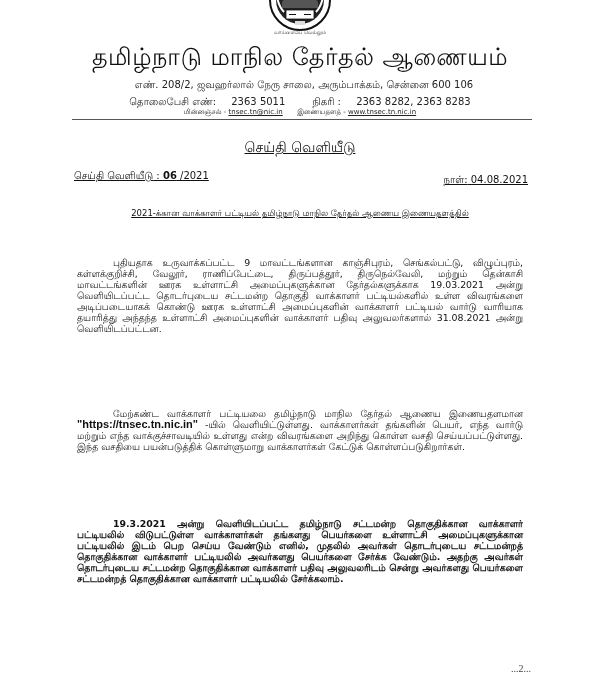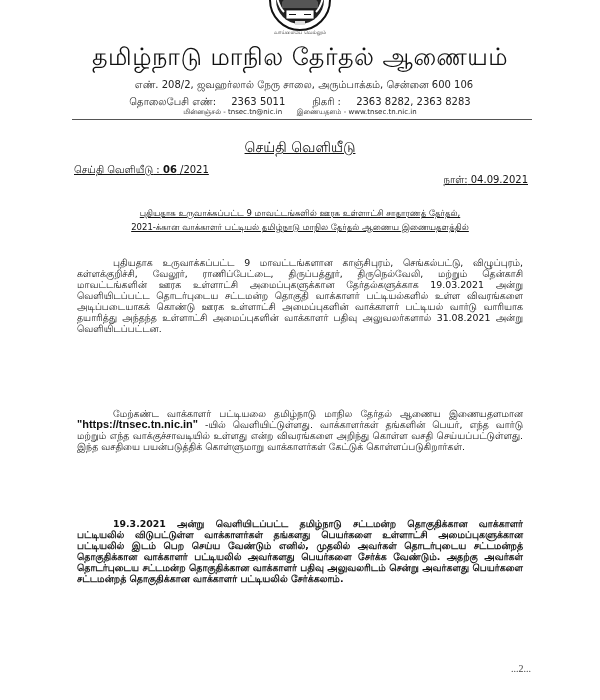--- a/index.html
+++ b/index.html
@@ -69,20 +69,21 @@
       top: 108px;
       left: 0;
       width: 600px;
       text-align: center;
       font-family: "DejaVu Sans", sans-serif;
       font-size: 7px;
       color: #222;
     }
     .contact a {
       color: #222;
+      text-decoration: underline;
       margin-top: 20px;
     }
     .contact .sep { display: inline-block; width: 10px; }
     .rule {
       position: absolute;
       top: 119px;
       left: 72px;
       width: 460px;
       height: 1px;
       background: #555;
@@ -93,21 +94,21 @@
       left: 0;
       width: 600px;
       text-align: center;
       font-family: "DejaVu Sans", sans-serif;
       font-size: 14px;
       text-decoration: underline;
       color: #111;
     }
     .release-no {
       position: absolute;
-      top: 164px;
+      top: 170px;
       left: 74px;
       font-family: "DejaVu Sans", sans-serif;
       font-size: 10px;
       text-decoration: underline;
       color: #111;
     }
     .release-no b { font-weight: bold; }
     .release-date {
       position: absolute;
       top: 174px;
@@ -181,38 +182,37 @@
 
 <div class="phone">
   <span><span>தொலைபேசி எண்:</span> <span>2363 5011</span></span>
   <span><span>நிகரி :</span> <span>2363 8282, 2363 8283</span></span>
 </div>
 
 <div class="contact">
   <span>மின்னஞ்சல் -</span>
   <a>tnsec.tn@nic.in</a>
   <span class="sep"></span>
-  <span>இணையதளம் -</span>
+  <span>இணையதளத் -</span>
   <a>www.tnsec.tn.nic.in</a>
 </div>
 
 <div class="rule"></div>
 
 <div class="release-heading">செய்தி வெளியீடு</div>
 
 <div class="release-no">
   <span>செய்தி வெளியீடு</span><span> : </span><b>06</b><span> /2021</span>
 </div>
 
 <div class="release-date">
-  <span>நாள்:</span><span> 04.09.2021</span>
+  <span>நாள்:</span><span> 04.08.2021</span>
 </div>
 
 <div class="subject">
-  <div>புதியதாக உருவாக்கப்பட்ட 9 மாவட்டங்களில் ஊரக உள்ளாட்சி சாதாரணத் தேர்தல்,</div>
   <div>2021-க்கான வாக்காளர் பட்டியல் தமிழ்நாடு மாநில தேர்தல் ஆணைய இணையதளத்தில்</div>
 </div>
 
 <div class="para p1">புதியதாக உருவாக்கப்பட்ட 9 மாவட்டங்களான காஞ்சிபுரம், செங்கல்பட்டு, விழுப்புரம், கள்ளக்குறிச்சி, வேலூர், ராணிப்பேட்டை, திருப்பத்தூர், திருநெல்வேலி, மற்றும் தென்காசி மாவட்டங்களின் ஊரக உள்ளாட்சி அமைப்புகளுக்கான தேர்தல்களுக்காக 19.03.2021 அன்று வெளியிடப்பட்ட தொடர்புடைய சட்டமன்ற தொகுதி வாக்காளர் பட்டியல்களில் உள்ள விவரங்களை அடிப்படையாகக் கொண்டு ஊரக உள்ளாட்சி அமைப்புகளின் வாக்காளர் பட்டியல் வார்டு வாரியாக தயாரித்து அந்தந்த உள்ளாட்சி அமைப்புகளின் வாக்காளர் பதிவு அலுவலர்களால் 31.08.2021 அன்று வெளியிடப்பட்டன.</div>
 
 <div class="para p2"><span>மேற்கண்ட வாக்காளர் பட்டியலை தமிழ்நாடு மாநில தேர்தல் ஆணைய இணையதளமான </span><span class="url">"https://tnsec.tn.nic.in"</span><span> -யில் வெளியிட்டுள்ளது. வாக்காளர்கள் தங்களின் பெயர், எந்த வார்டு மற்றும் எந்த வாக்குச்சாவடியில் உள்ளது என்ற விவரங்களை அறிந்து கொள்ள வசதி செய்யப்பட்டுள்ளது. இந்த வசதியை பயன்படுத்திக் கொள்ளுமாறு வாக்காளர்கள் கேட்டுக் கொள்ளப்படுகிறார்கள்.</span></div>
 
 <div class="para p3">19.3.2021 அன்று வெளியிடப்பட்ட தமிழ்நாடு சட்டமன்ற தொகுதிக்கான வாக்காளர் பட்டியலில் விடுபட்டுள்ள வாக்காளர்கள் தங்களது பெயர்களை உள்ளாட்சி அமைப்புகளுக்கான பட்டியலில் இடம் பெற செய்ய வேண்டும் எனில், முதலில் அவர்கள் தொடர்புடைய சட்டமன்றத் தொகுதிக்கான வாக்காளர் பட்டியலில் அவர்களது பெயர்களை சேர்க்க வேண்டும். அதற்கு அவர்கள் தொடர்புடைய சட்டமன்ற தொகுதிக்கான வாக்காளர் பதிவு அலுவலரிடம் சென்று அவர்களது பெயர்களை சட்டமன்றத் தொகுதிக்கான வாக்காளர் பட்டியலில் சேர்க்கலாம்.</div>
 
 <div class="page-num">...2...</div>

